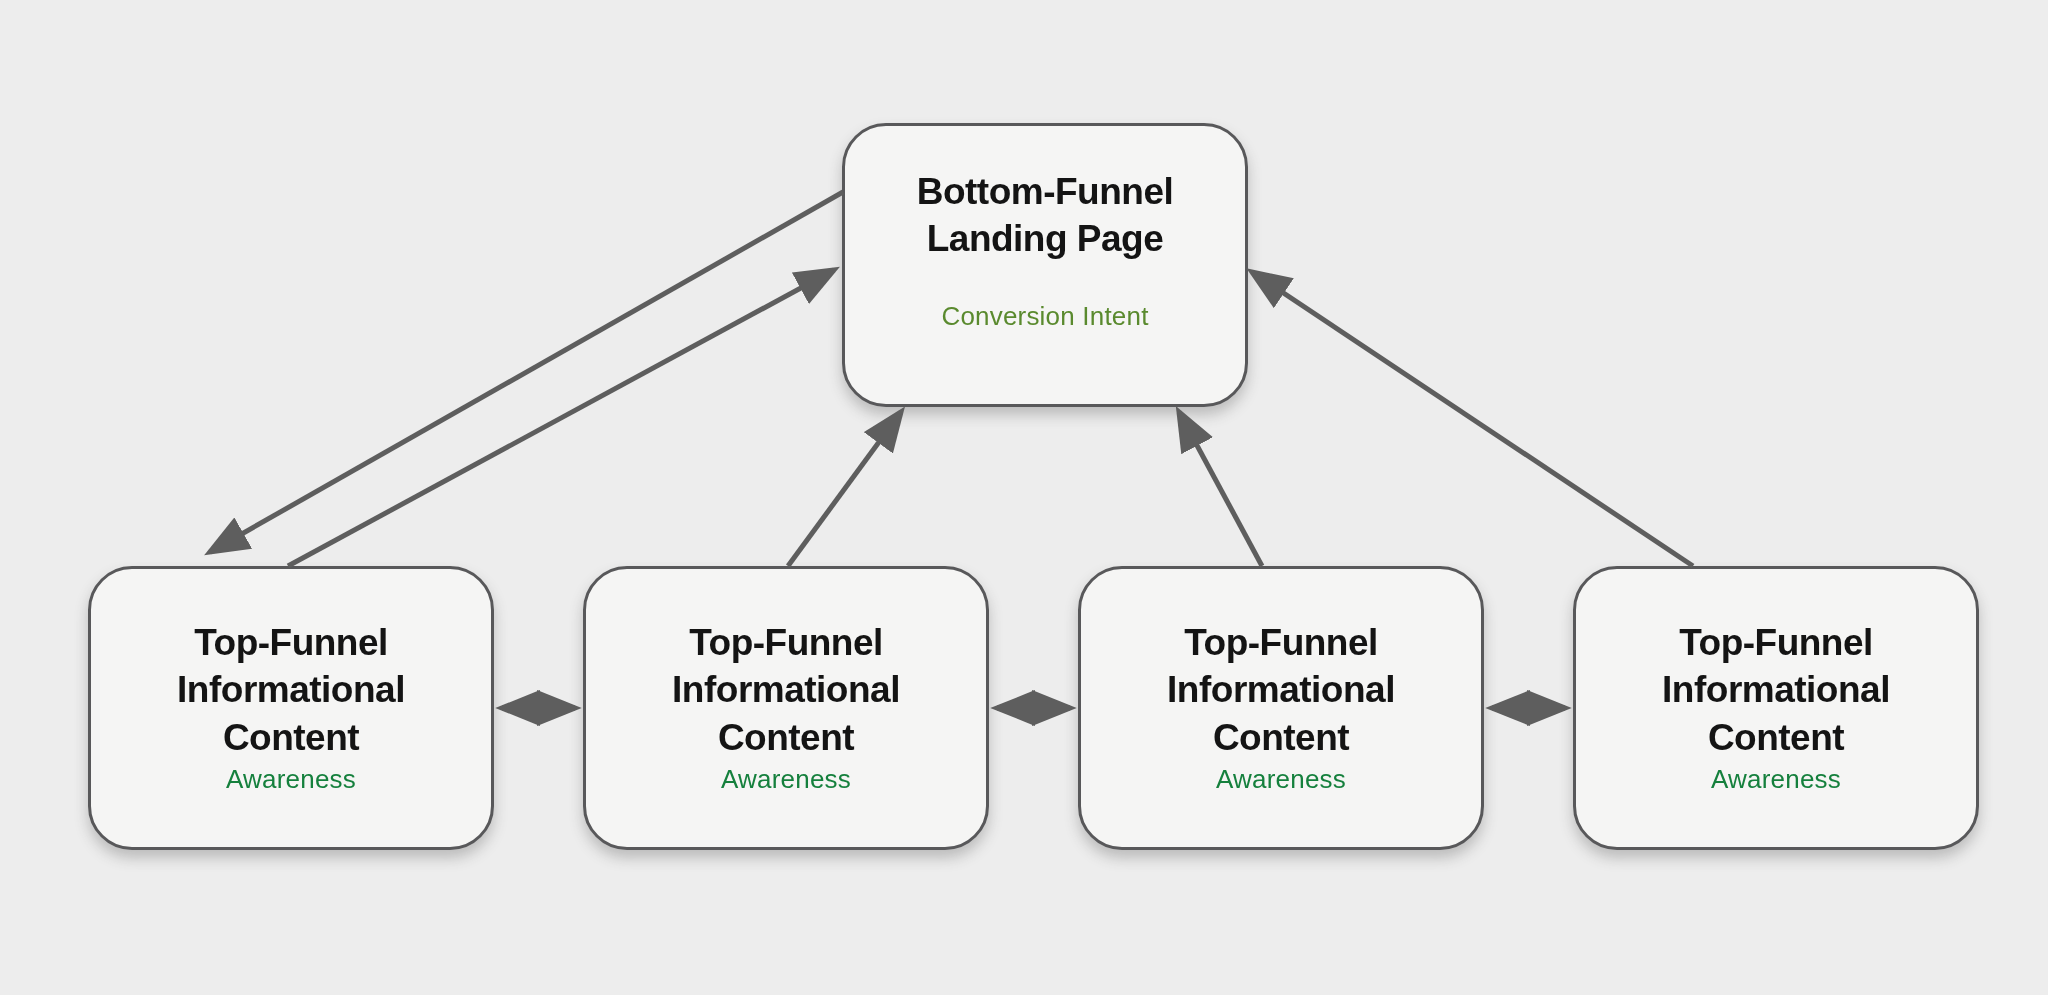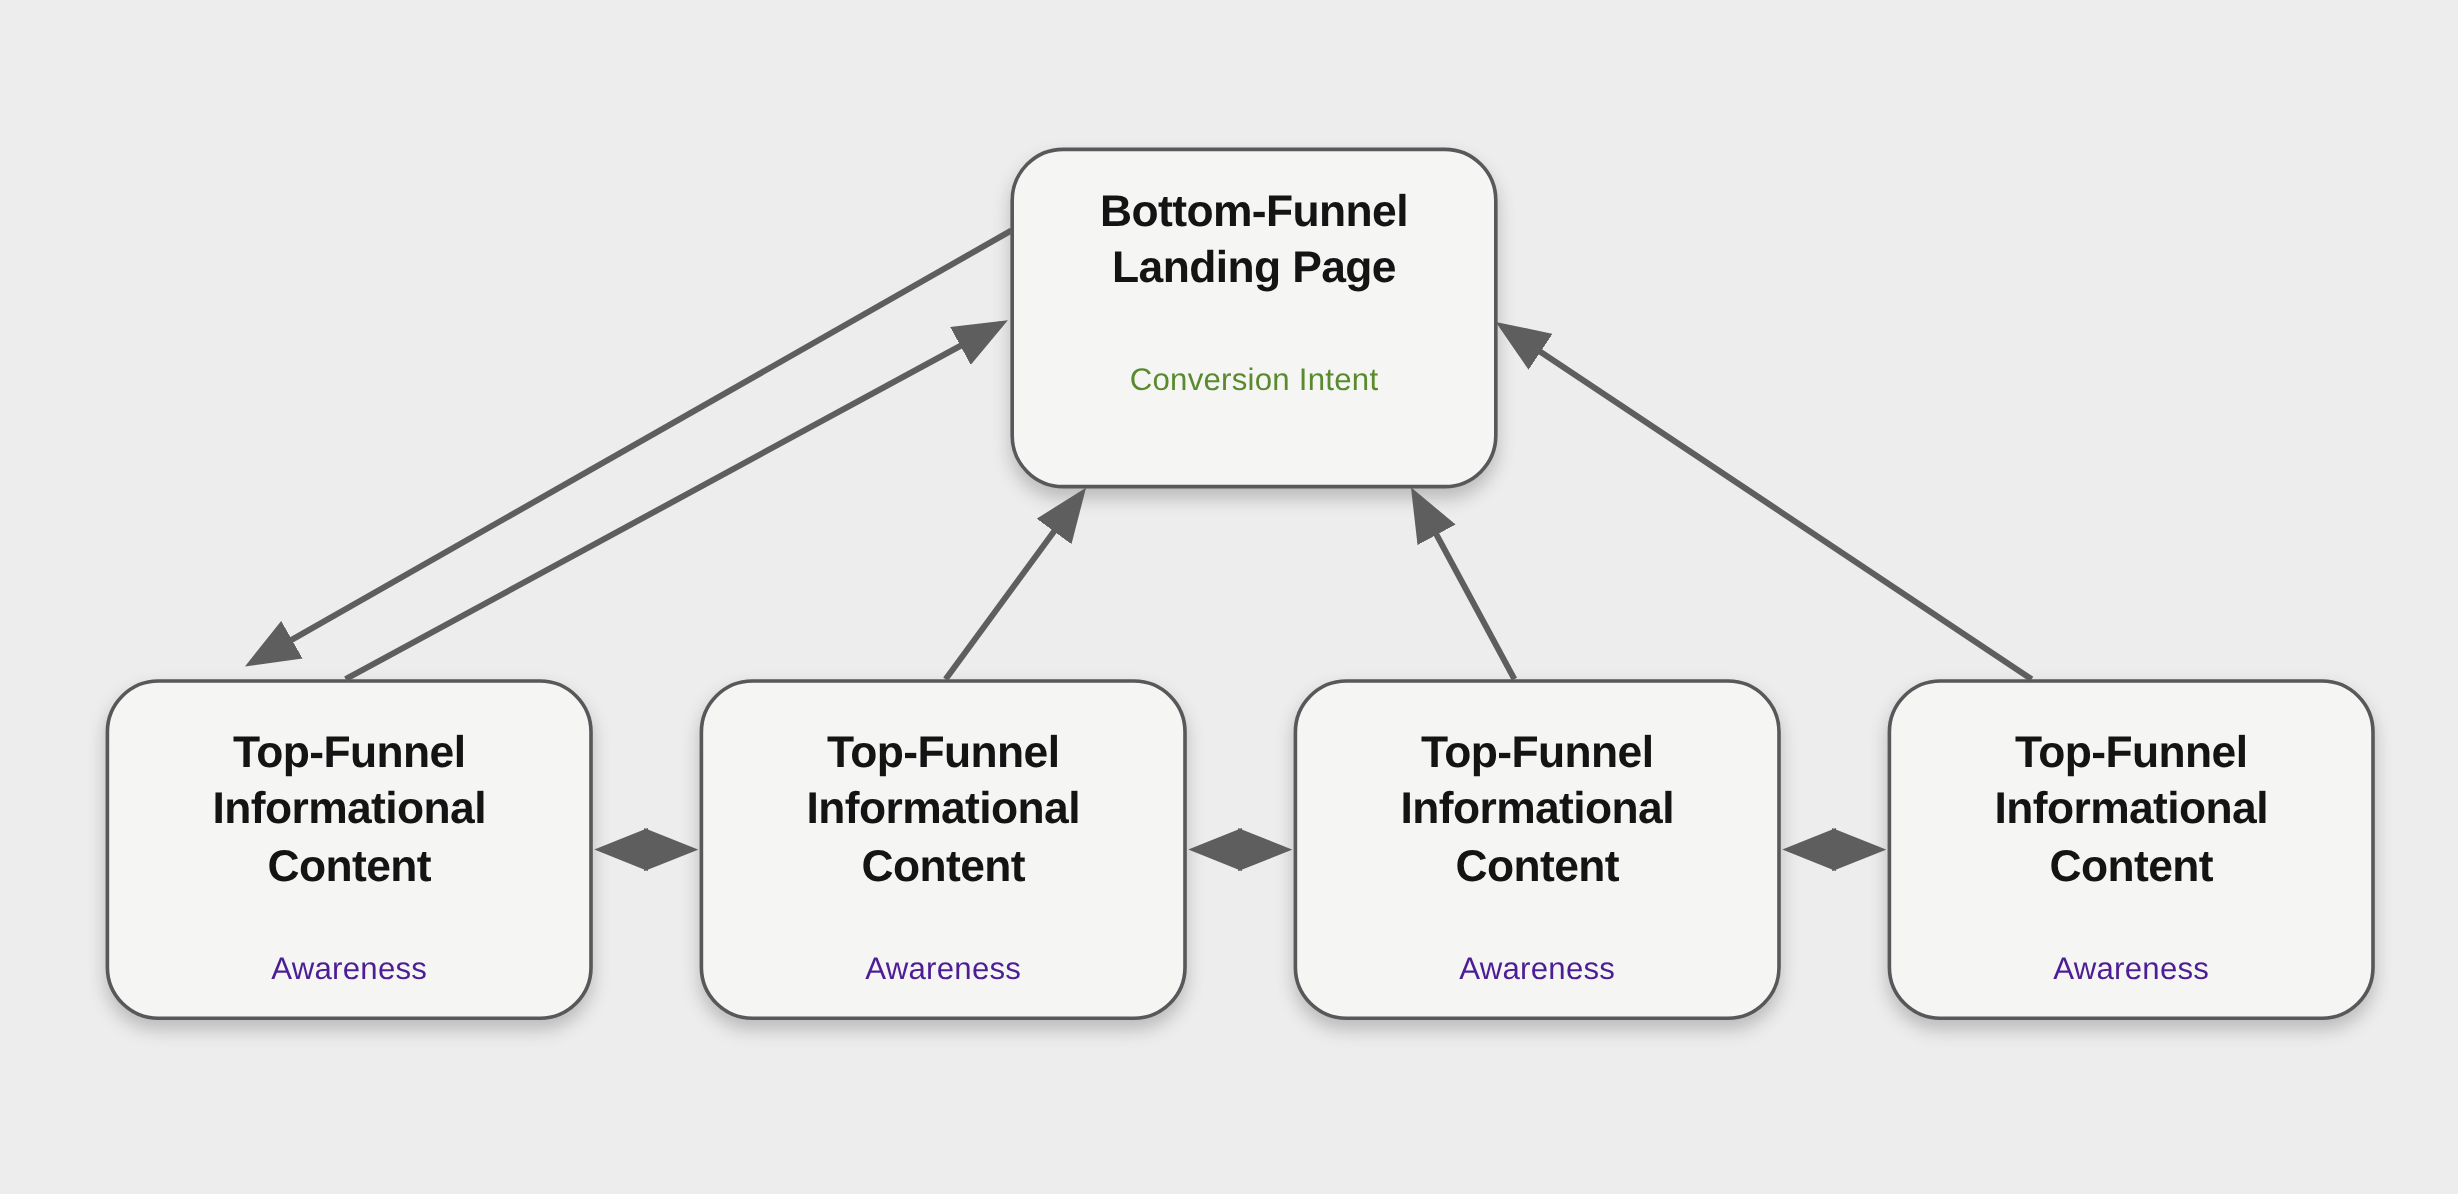--- a/index.html
+++ b/index.html
@@ -36,39 +36,40 @@
     display: flex;
     flex-direction: column;
     align-items: center;
     z-index: 1;
   }
   .node--landing { left: 842px; top: 123px; padding: 26px 20px 72px 20px; }
   .node--tf1 { left: 88px;   top: 566px; }
   .node--tf2 { left: 583px;  top: 566px; }
   .node--tf3 { left: 1078px; top: 566px; }
   .node--tf4 { left: 1573px; top: 566px; }
-  .node--tf { padding: 34px 20px 24px 20px; }
+  .node--tf { padding: 34px 20px 52px 20px; }
   .node__title {
     font-weight: bold;
     font-size: 37px;
     line-height: 1.28;
     letter-spacing: -0.5px;
     color: #141414;
     text-align: center;
     max-width: 330px;
+    margin-top: 16px;
   }
   .node__subtitle {
     margin-top: auto;
     font-size: 26px;
     line-height: 1.2;
     text-align: center;
     letter-spacing: 0.2px;
   }
   .subtitle--green { color: #5a8a2e; }
-  .subtitle--gold  { color: #4c1d95; }
+  .subtitle--gold  { color: #15803d; }
 </style>
 </head>
 <body>
 
 <div class="stage">
 
   <svg class="arrow-layer" viewBox="0 0 2048 995" xmlns="http://www.w3.org/2000/svg">
     <defs>
       <marker id="ah" viewBox="0 0 10 8" refX="8.5" refY="4" markerWidth="9" markerHeight="7.2" orient="auto-start-reverse">
         <path d="M0,0 L10,4 L0,8 Z" fill="#5e5e5e"></path>

